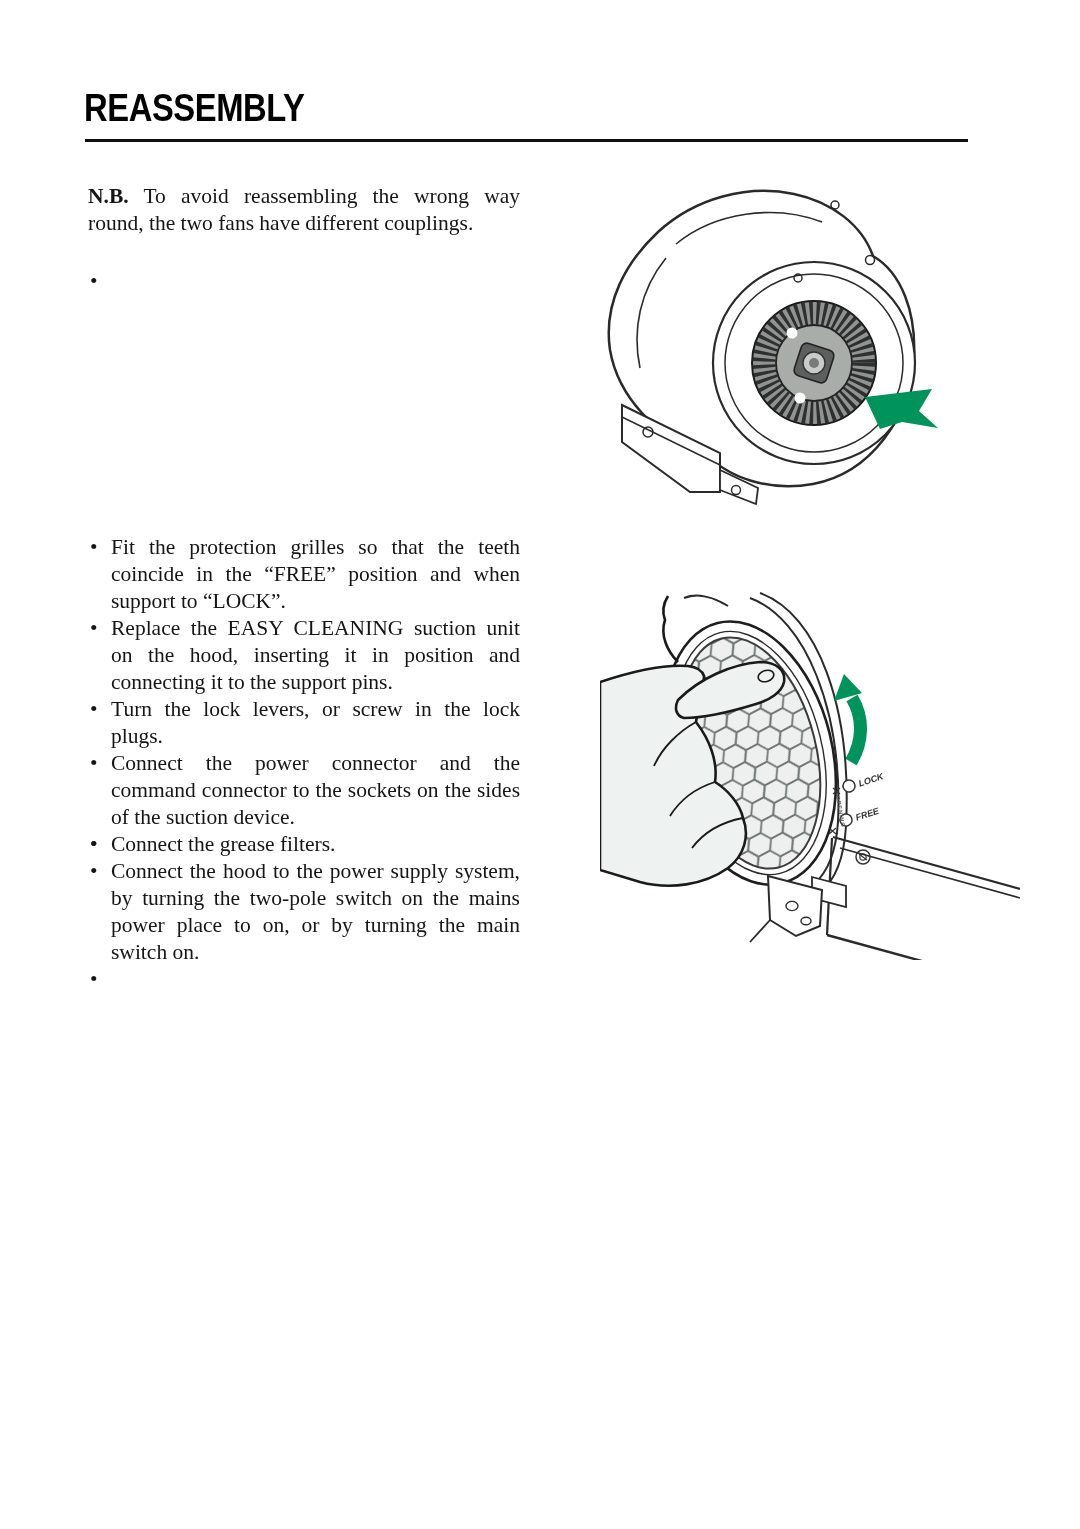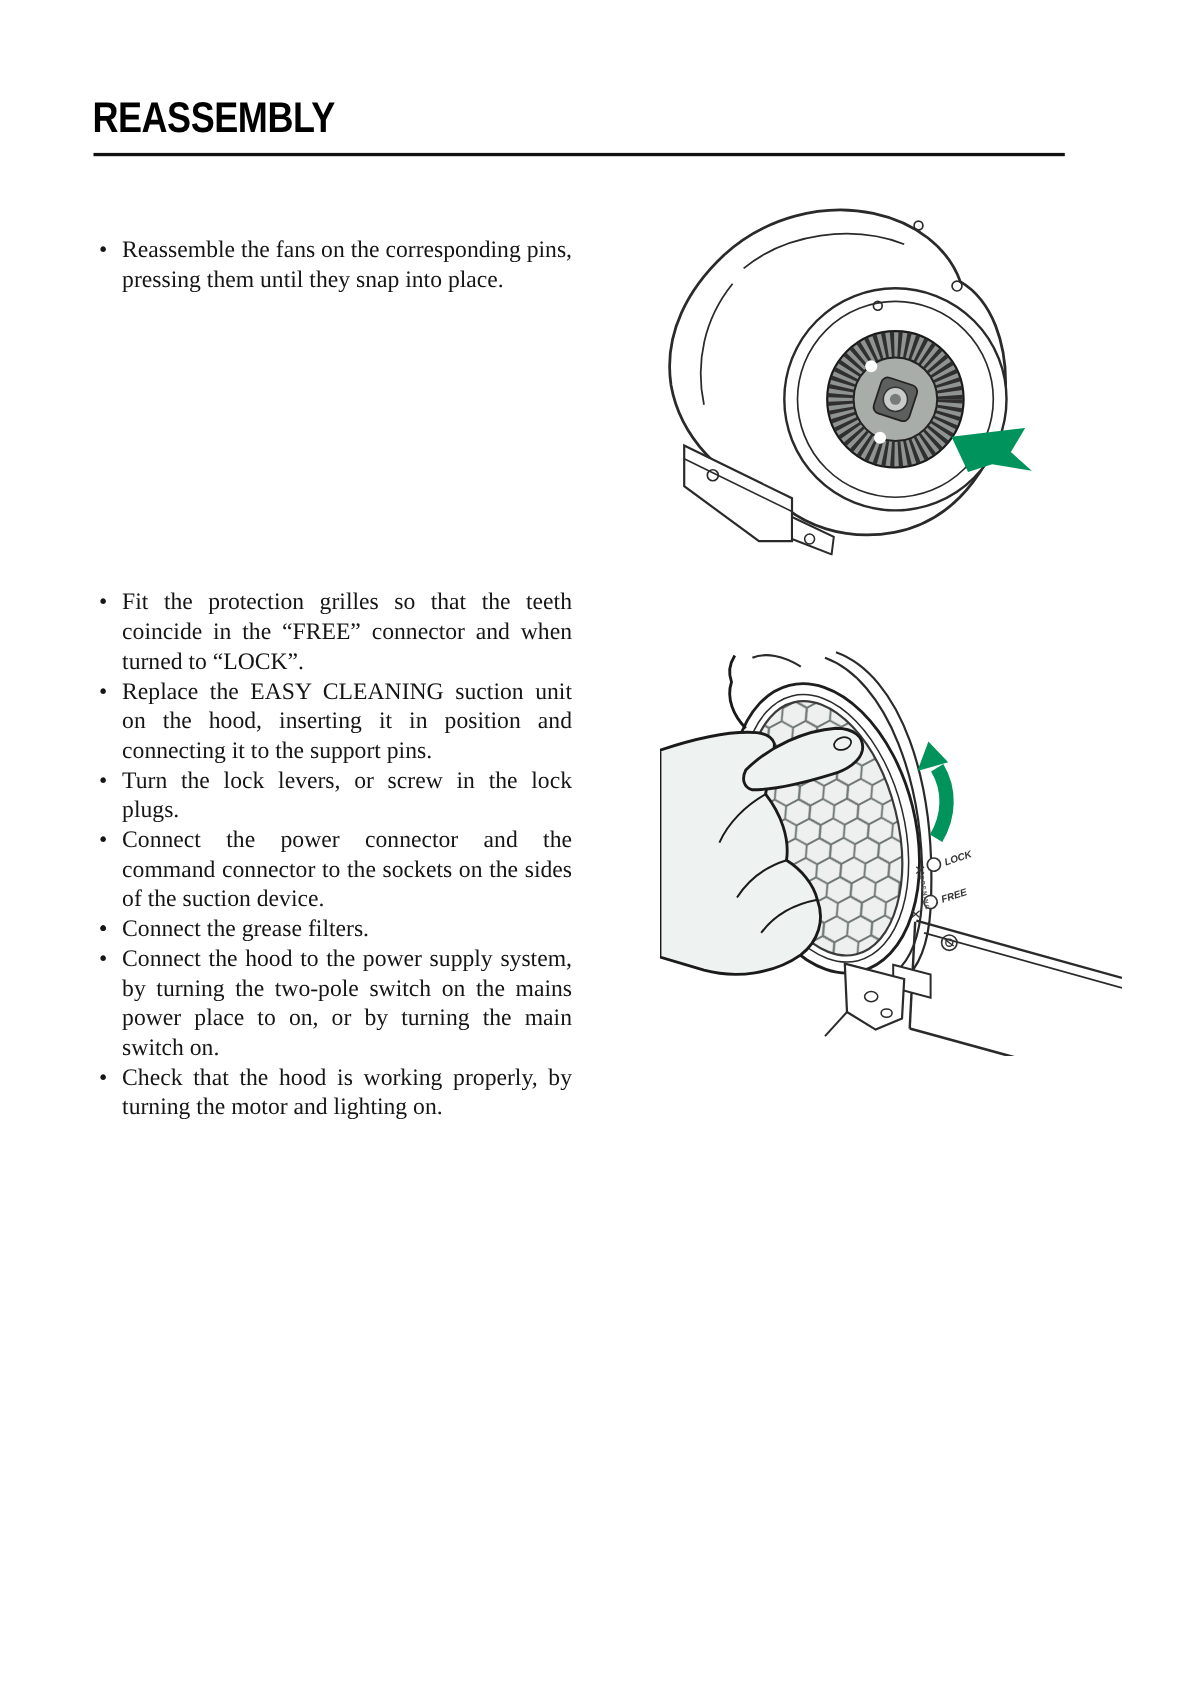--- a/index.html
+++ b/index.html
@@ -32,35 +32,36 @@
 </style>
 </head>
 <body>
 
 <div class="page">
 
   <h1 class="title">REASSEMBLY</h1>
   <div class="rule"></div>
 
   <div class="textblock" id="block1">
+    <p class="nb"><b>N.B.</b><span> To avoid reassembling the wrong way round, the two fans have different couplings.</span></p>
     <ul class="bullets">
-      <li><span class="mk">•</span><span>Reassemble the fans on the corresponding pins, pressing them until they snap into place.</span></li>
+      <li><span class="mk">•</span></li>
     </ul>
   </div>
 
   <div class="textblock" id="block2">
     <ul class="bullets">
-      <li><span class="mk">•</span><span>Fit the protection grilles so that the teeth coincide in the “FREE” connector and when turned to “LOCK”.</span></li>
+      <li><span class="mk">•</span><span>Fit the protection grilles so that the teeth coincide in the “FREE” position and when support to “LOCK”.</span></li>
       <li><span class="mk">•</span><span>Replace the EASY CLEANING suction unit on the hood, inserting it in position and connecting it to the support pins.</span></li>
       <li><span class="mk">•</span><span>Turn the lock levers, or screw in the lock plugs.</span></li>
       <li><span class="mk">•</span><span>Connect the power connector and the command connector to the sockets on the sides of the suction device.</span></li>
       <li><span class="mk">•</span></li>
       <li><span class="mk">•</span><span>Connect the grease filters.</span></li>
       <li><span class="mk">•</span><span>Connect the hood to the power supply system, by turning the two-pole switch on the mains power place to on, or by turning the main switch on.</span></li>
-      <li><span class="mk">•</span><span>Check that the hood is working properly, by turning the motor and lighting on.</span></li>
+      <li><span class="mk">•</span></li>
     </ul>
   </div>
 
   <div class="fig" id="fig1">
     <svg viewBox="0 0 420 335" xmlns="http://www.w3.org/2000/svg">
 
       <path d="M88,62 C125,28 178,14 224,24 C262,32 292,55 303,86
                C332,103 346,143 344,186 C341,247 301,303 243,314
                C199,322 158,308 134,282
                C86,268 48,226 40,180 C33,133 56,92 88,62 Z" fill="#ffffff" stroke="#2a2a2a" stroke-width="2.5"></path>

